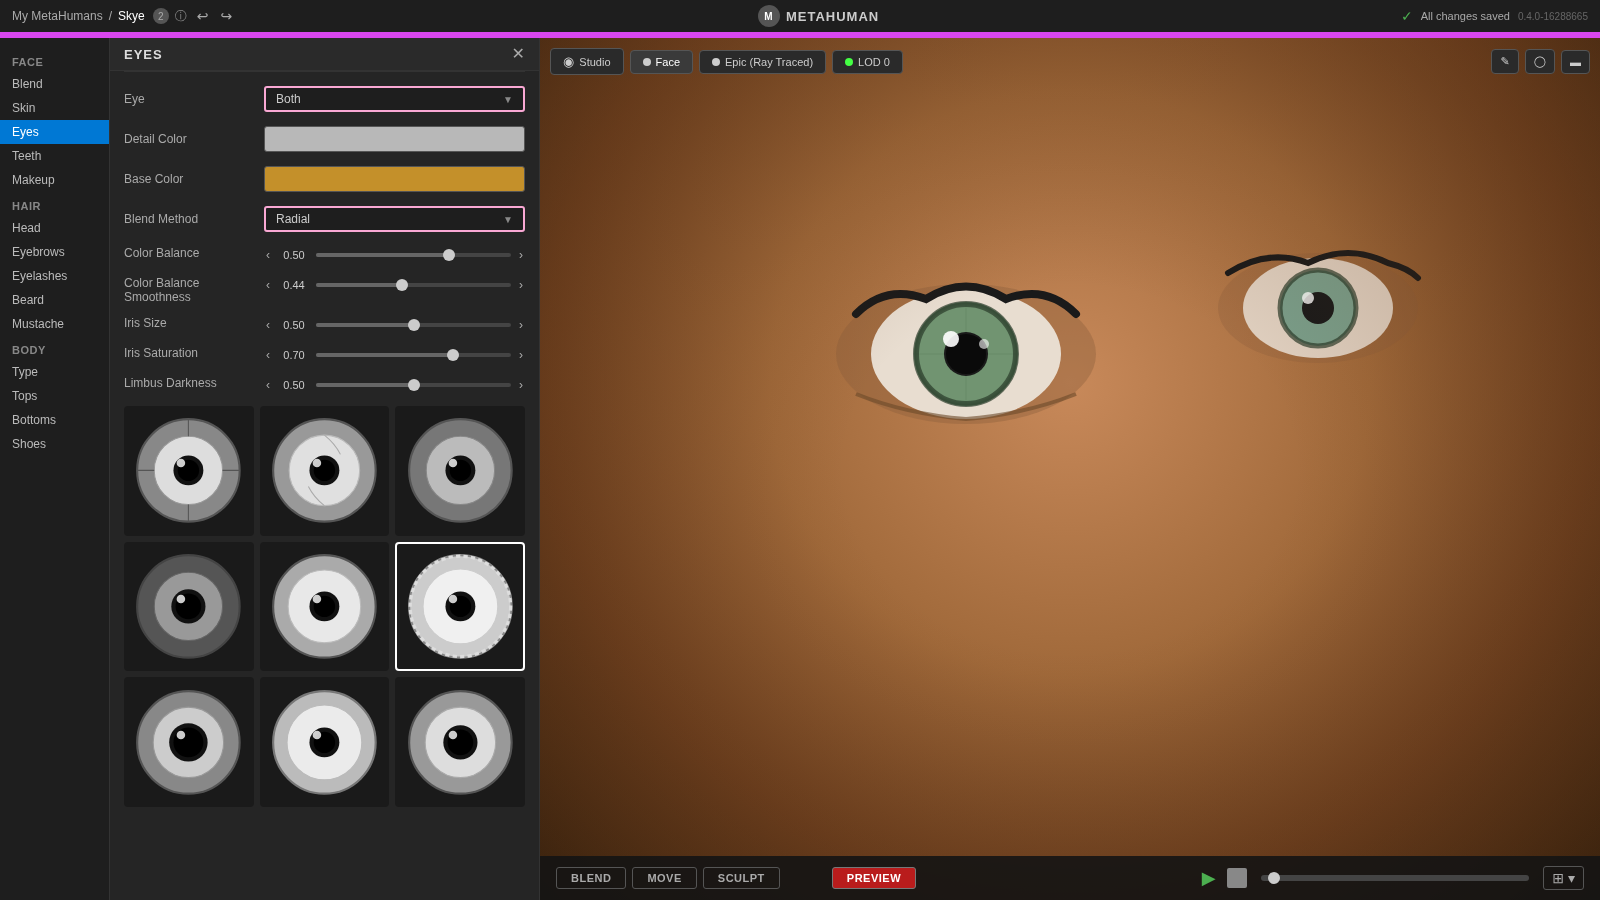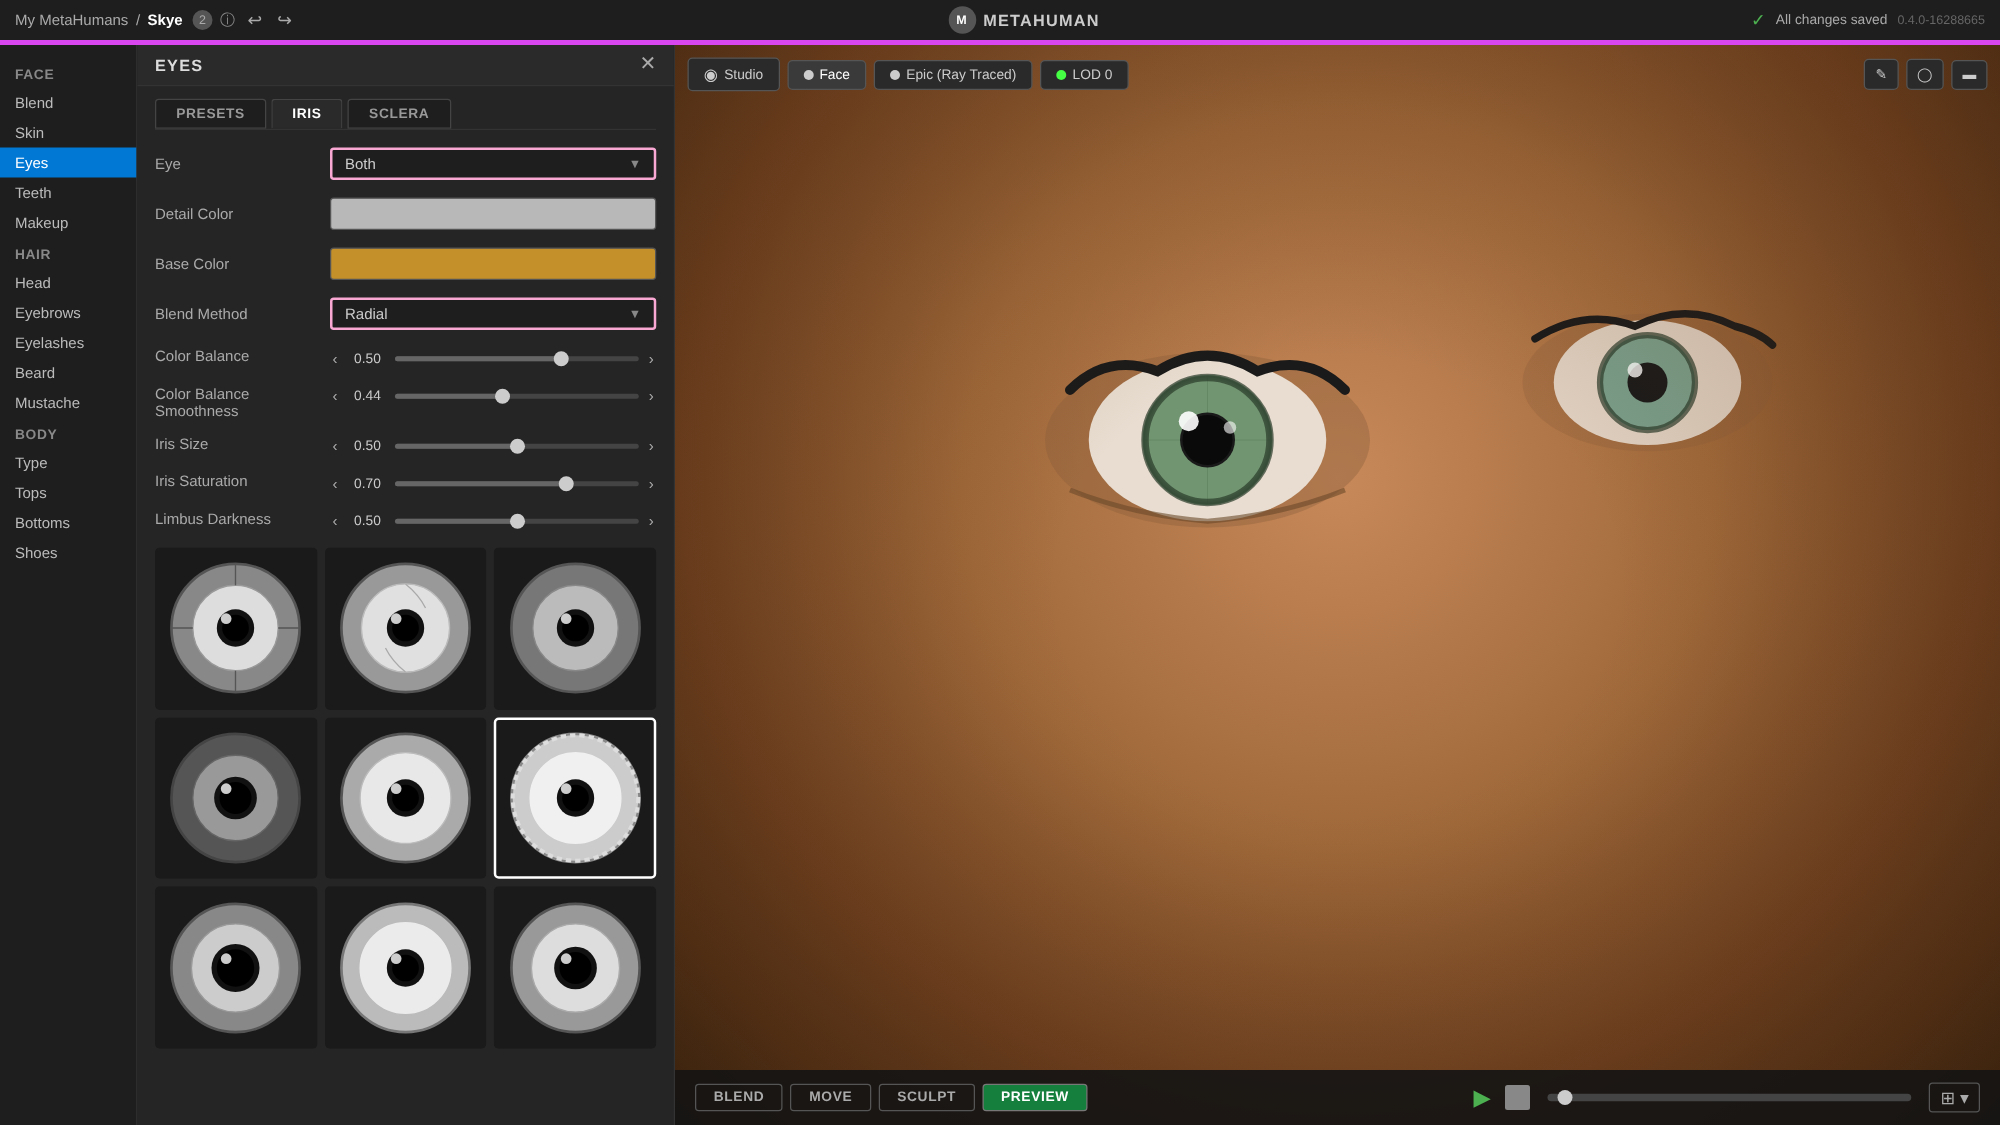--- a/index.html
+++ b/index.html
@@ -16,21 +16,21 @@
     }
 
     
     .top-bar {
       height: 30px;
       background: #1e1e1e;
       display: flex;
       align-items: center;
       justify-content: space-between;
       padding: 16px 12px;
-      border-bottom: 4px solid #d946ef;
+      border-bottom: 6px solid #d946ef;
       flex-shrink: 0;
     }
     .top-bar-left {
       display: flex;
       align-items: center;
       gap: 6px;
       font-size: 12px;
       color: #aaa;
     }
     .top-bar-center {
@@ -368,23 +368,24 @@
       border: 1px solid #555;
       border-radius: 3px;
       color: #aaa;
       font-size: 11px;
       font-weight: 600;
       padding: 4px 14px;
       cursor: pointer;
       letter-spacing: 0.5px;
     }
     .bottom-btn.active {
-      background: #15803d;
+      background: #b91c1c;
       color: #fff;
       border-color: #777;
+      margin-left: 46px;
     }
     .play-btn {
       width: 24px; height: 24px;
       background: none;
       border: none;
       color: #4caf50;
       font-size: 18px;
       cursor: pointer;
       display: flex;
       align-items: center;
@@ -429,21 +430,21 @@
     .panel-body::-webkit-scrollbar-track { background: #1a1a1a; }
     .panel-body::-webkit-scrollbar-thumb { background: #444; border-radius: 2px; }
   </style>
 </head>
 <body>
 
 <div class="top-bar">
   <div class="top-bar-left">
     <span style="cursor:pointer">My MetaHumans</span>
     <span>/</span>
-    <span style="cursor:pointer; color:#fff; font-weight:700">Skye</span>
+    <span style="cursor:pointer; color:#fff; font-weight:400">Skye</span>
     <span style="background:#555; border-radius:50%; width:16px; height:16px; display:flex; align-items:center; justify-content:center; font-size:10px; margin-left:2px;">
       <span>2</span>
     </span>
     <span style="color:#888; font-size:12px;">ⓘ</span>
     <div class="undo-redo">
       <button style="background:none;border:none;color:#aaa;font-size:14px;cursor:pointer;">↩</button>
       <button style="background:none;border:none;color:#aaa;font-size:14px;cursor:pointer;">↪</button>
     </div>
   </div>
   <div class="top-bar-center">
@@ -482,31 +483,20 @@
     <div class="sidebar-item"><span>Bottoms</span></div>
     <div class="sidebar-item"><span>Shoes</span></div>
   </div>
 
   <div class="panel">
     <div class="panel-header">
       <span class="panel-title">EYES</span>
       <button class="close-btn">✕</button>
     </div>
 
-    <div class="tabs">
-      <div class="tab">
-        <span>PRESETS</span>
-      </div>
-      <div class="tab active">
-        <span>IRIS</span>
-      </div>
-      <div class="tab">
-        <span>SCLERA</span>
-      </div>
-    </div>
 
     <div style="height:1px; background:#333; margin:0 14px;"></div>
 
     <div class="panel-body">
 
       <div class="form-row">
         <div class="form-label">Eye</div>
         <div class="form-control">
           <div class="dropdown">
             <span>Both</span>

